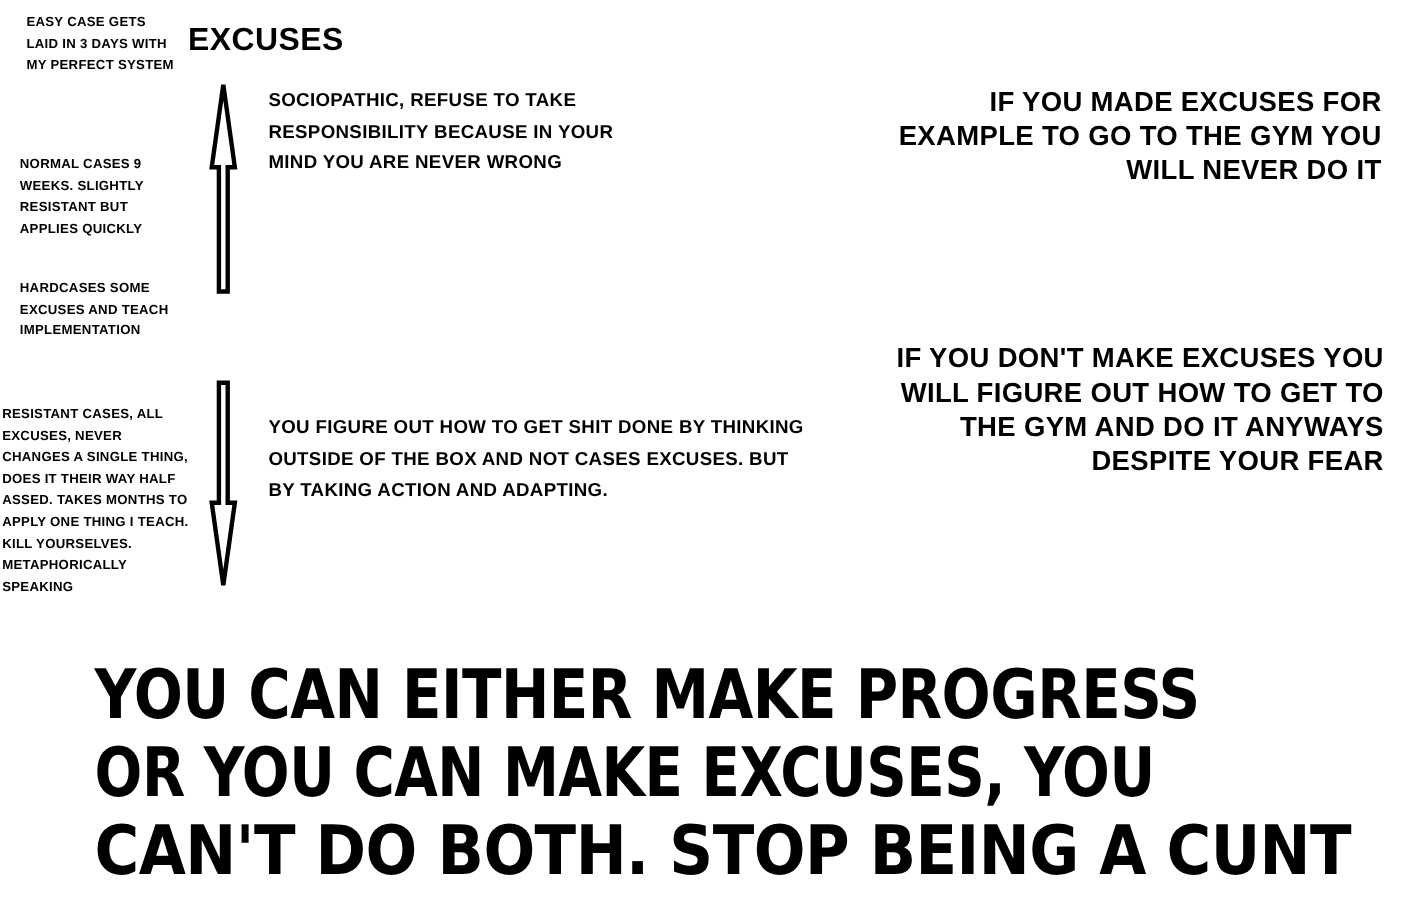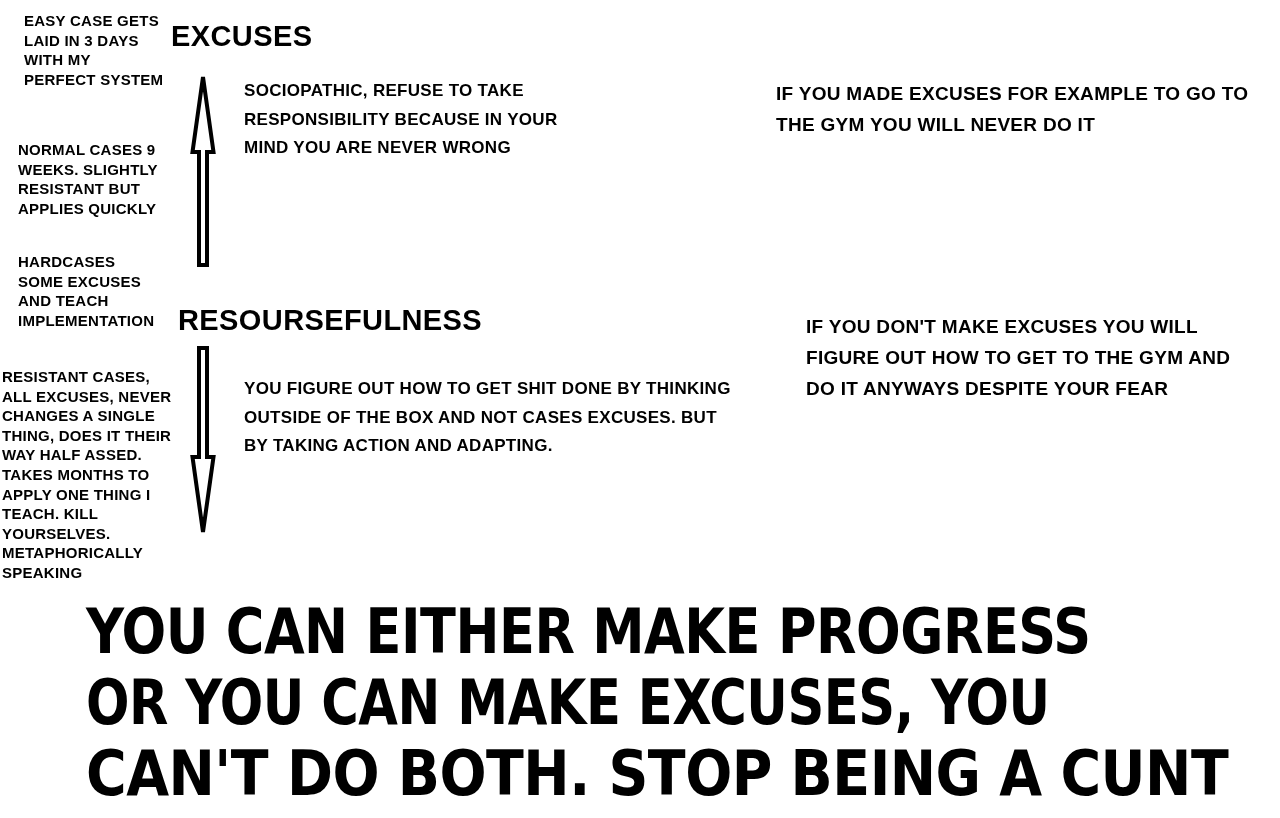--- a/index.html
+++ b/index.html
@@ -23,21 +23,21 @@
   .tblock {
     position: absolute;
     font-weight: bold;
     color: #000000;
     white-space: pre-line;
     letter-spacing: 0.2px;
   }
 
   
   .left-note {
-    font-size: 15px;
+    font-size: 12px;
     line-height: 19.6px;
     letter-spacing: 0.25px;
   }
   #left-note-1 { left: 24px;  top: 11px;  width: 140px; }
   #left-note-2 { left: 18px;  top: 140px; width: 152px; }
   #left-note-3 { left: 18px;  top: 252px; width: 146px; }
   #left-note-4 { left: 2px;   top: 367px; width: 172px; }
 
   
   .section-heading {
@@ -52,23 +52,24 @@
     font-size: 17px;
     line-height: 28.5px;
     letter-spacing: 0.3px;
   }
   #mid-text-1 { left: 244px; top: 77px;  width: 360px; }
   #mid-text-2 { left: 244px; top: 216px; width: 340px; }
   #mid-text-3 { left: 244px; top: 375px; width: 500px; }
 
   
   .right-body {
-    font-size: 19px;
+    font-size: 25px;
     line-height: 31px;
     letter-spacing: 0.3px;
+    text-align: right;
   }
   #right-text-1 { left: 776px; top: 78px;  width: 480px; }
   #right-text-2 { left: 806px; top: 311px; width: 452px; }
 
   
   .arrow {
     position: absolute;
   }
   #arrow-up   { left: 186px; top: 74px;  width: 34px; height: 194px; }
   #arrow-down { left: 186px; top: 345px; width: 34px; height: 190px; }
@@ -129,21 +130,20 @@
                L 6.5 78
                Z"></path>
     </svg>
   </div>
 
   <div class="tblock mid-body" id="mid-text-1">SOCIOPATHIC, REFUSE TO TAKE RESPONSIBILITY BECAUSE IN YOUR MIND YOU ARE NEVER WRONG</div>
 
 
   <div class="tblock right-body" id="right-text-1">IF YOU MADE EXCUSES FOR EXAMPLE TO GO TO THE GYM YOU WILL NEVER DO IT</div>
 
-  <div class="tblock section-heading" id="heading-resourcefulness">RESOURSEFULNESS</div>
 
   <div class="arrow" id="arrow-down">
     <svg viewBox="0 0 34 190" preserveAspectRatio="none" aria-hidden="true">
       <path d="M 17 187
                L 6.5 112
                L 13 112
                L 13 3
                L 21 3
                L 21 112
                L 27.5 112

